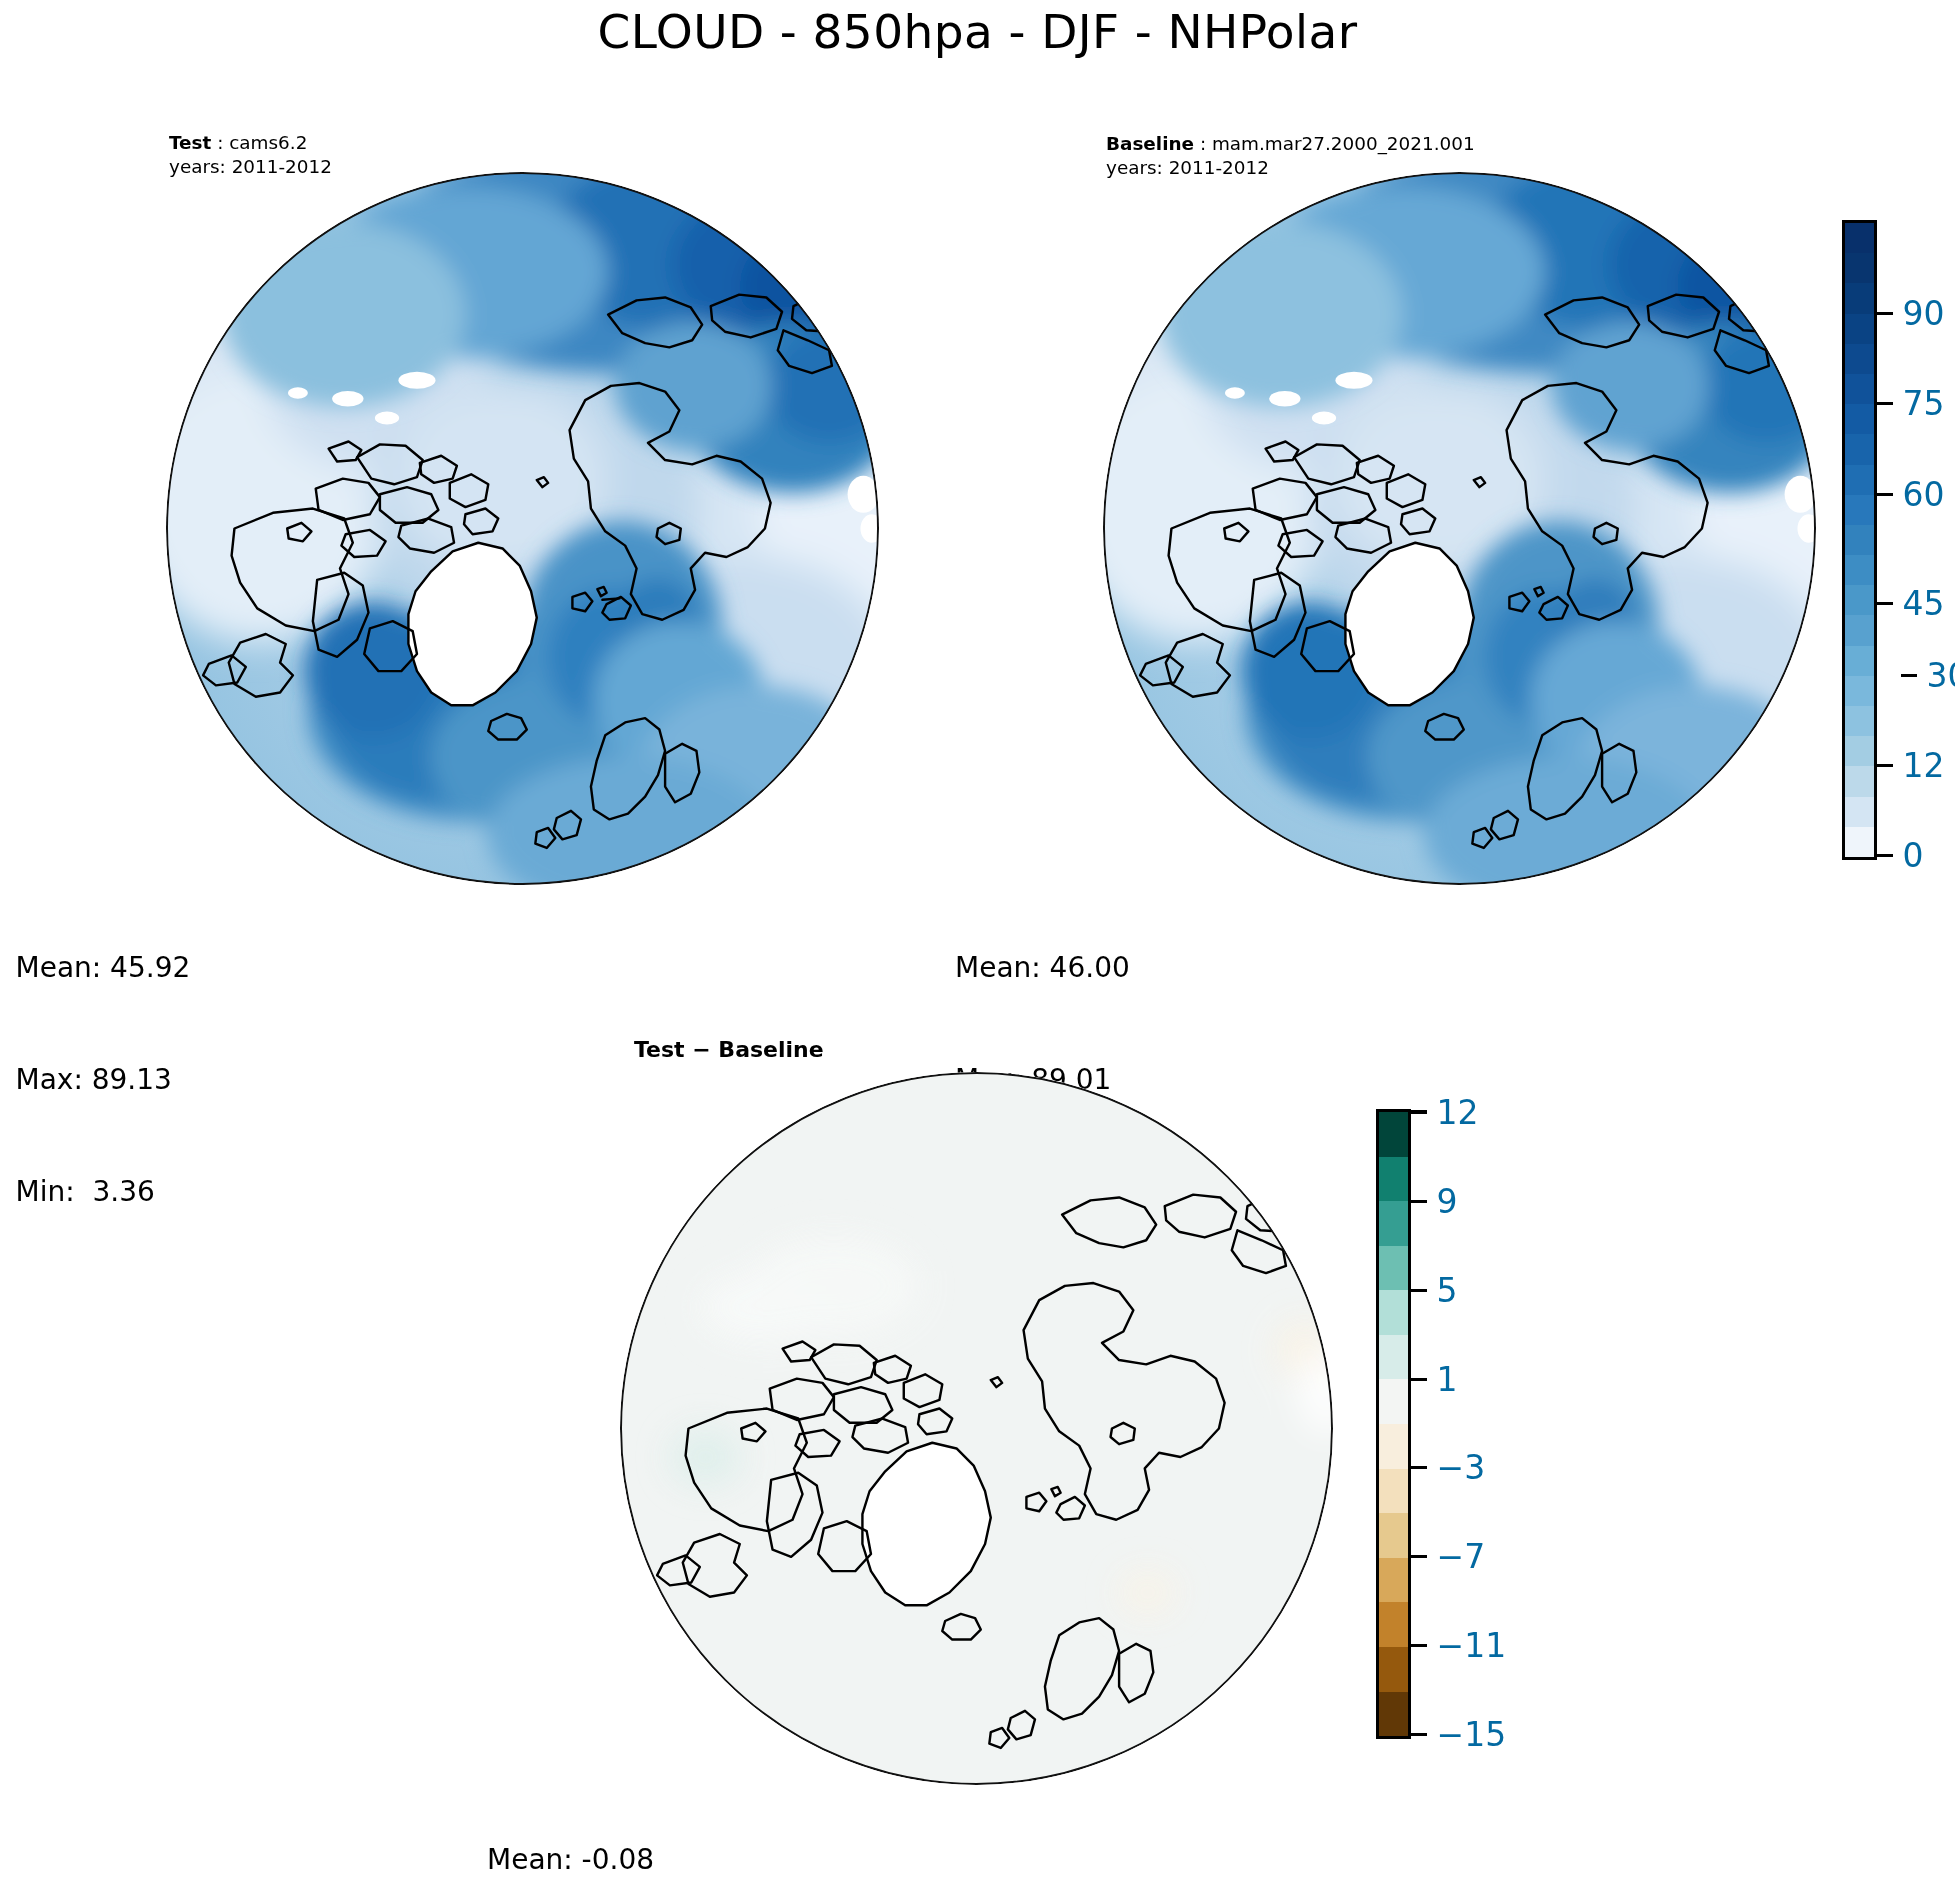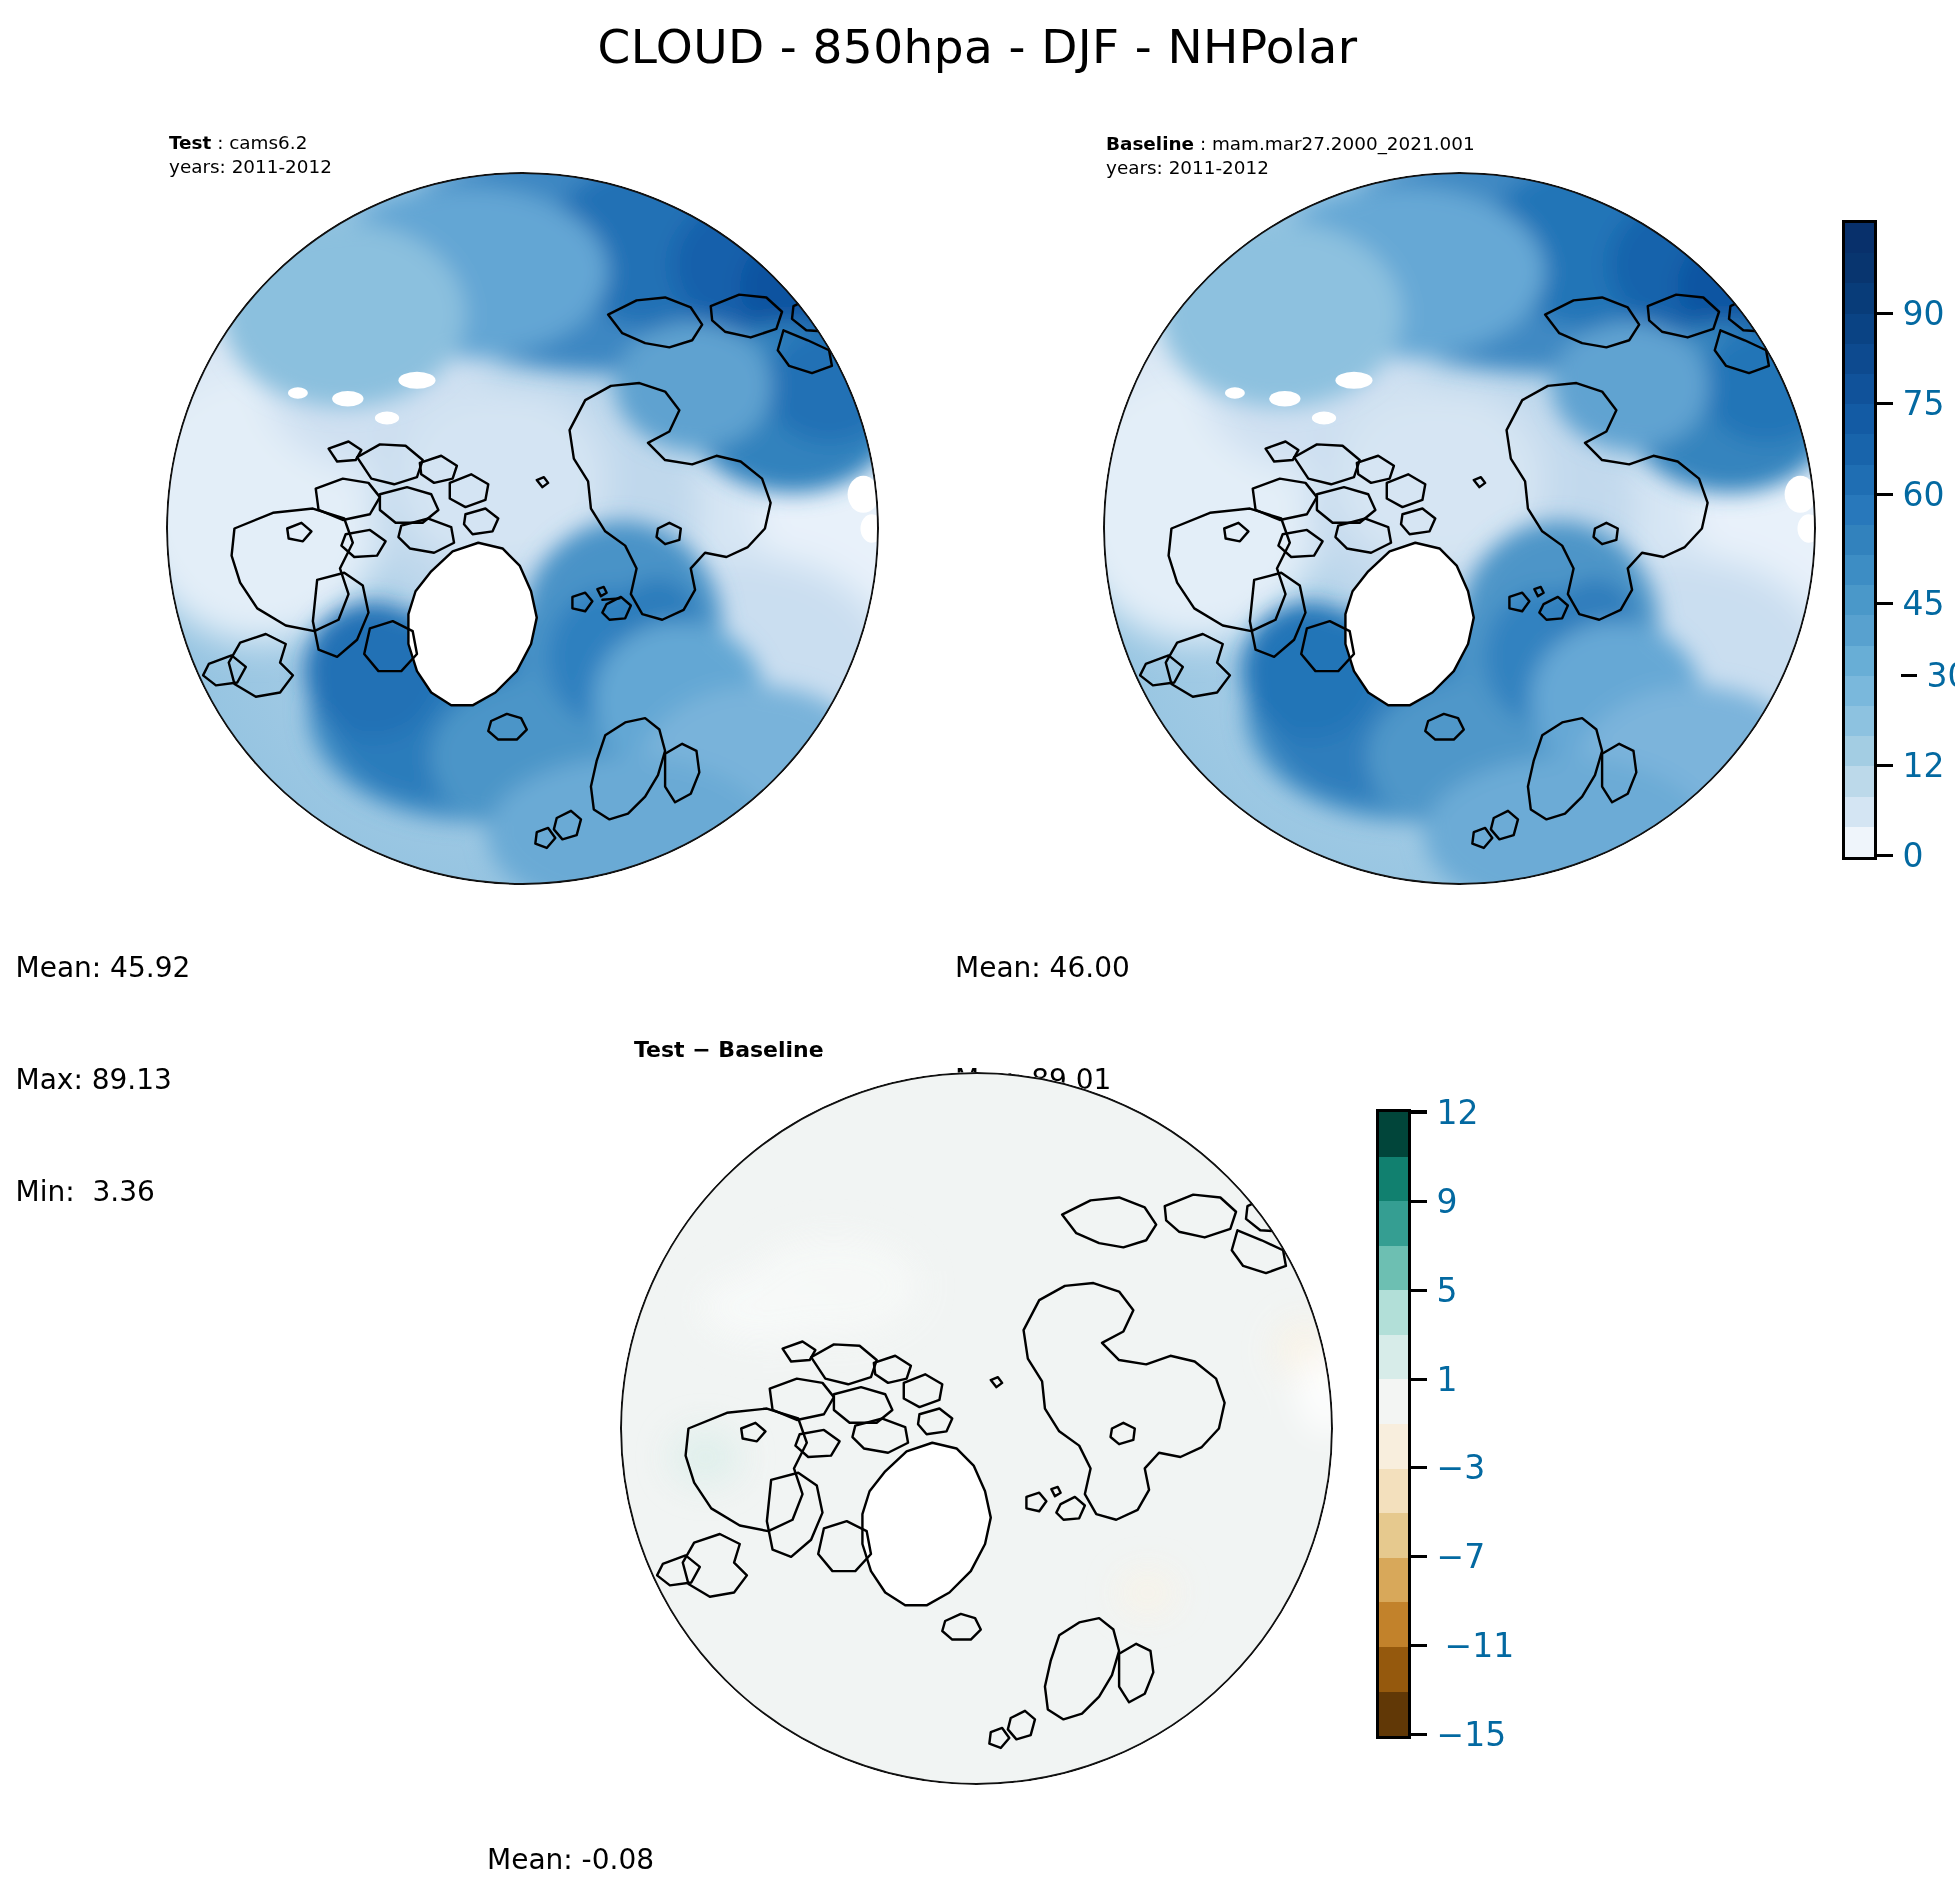--- a/index.html
+++ b/index.html
@@ -27,21 +27,20 @@
   .suptitle {
     position: absolute;
     left: 0;
     top: 4.2px;
     width: 1955px;
     text-align: center;
     font-size: 47px;
     letter-spacing: 0.4px;
     color: #000;
     white-space: nowrap;
-    margin-top: 15px;
   }
 
   
   .panel-head {
     position: absolute;
     font-size: 18.4px;
     line-height: 1.32;
     color: #000;
     white-space: nowrap;
   }
@@ -529,21 +528,21 @@
         <span class="lab">1</span>
       </div>
       <div class="cbar-tick" style="top: 342px; left: 0px;">
         <span class="dash"></span>
         <span class="lab">−3</span>
       </div>
       <div class="cbar-tick" style="top: 431px; left: 0px;">
         <span class="dash"></span>
         <span class="lab">−7</span>
       </div>
-      <div class="cbar-tick" style="top: 520px; left: 0px; gap: 8px;">
+      <div class="cbar-tick" style="top: 520px; left: 0px;">
         <span class="dash"></span>
         <span class="lab">−11</span>
       </div>
       <div class="cbar-tick" style="top: 609px; left: 0px;">
         <span class="dash"></span>
         <span class="lab">−15</span>
       </div>
     </div>
 
   <div class="stats" style="left:487px; top:1767px;">

